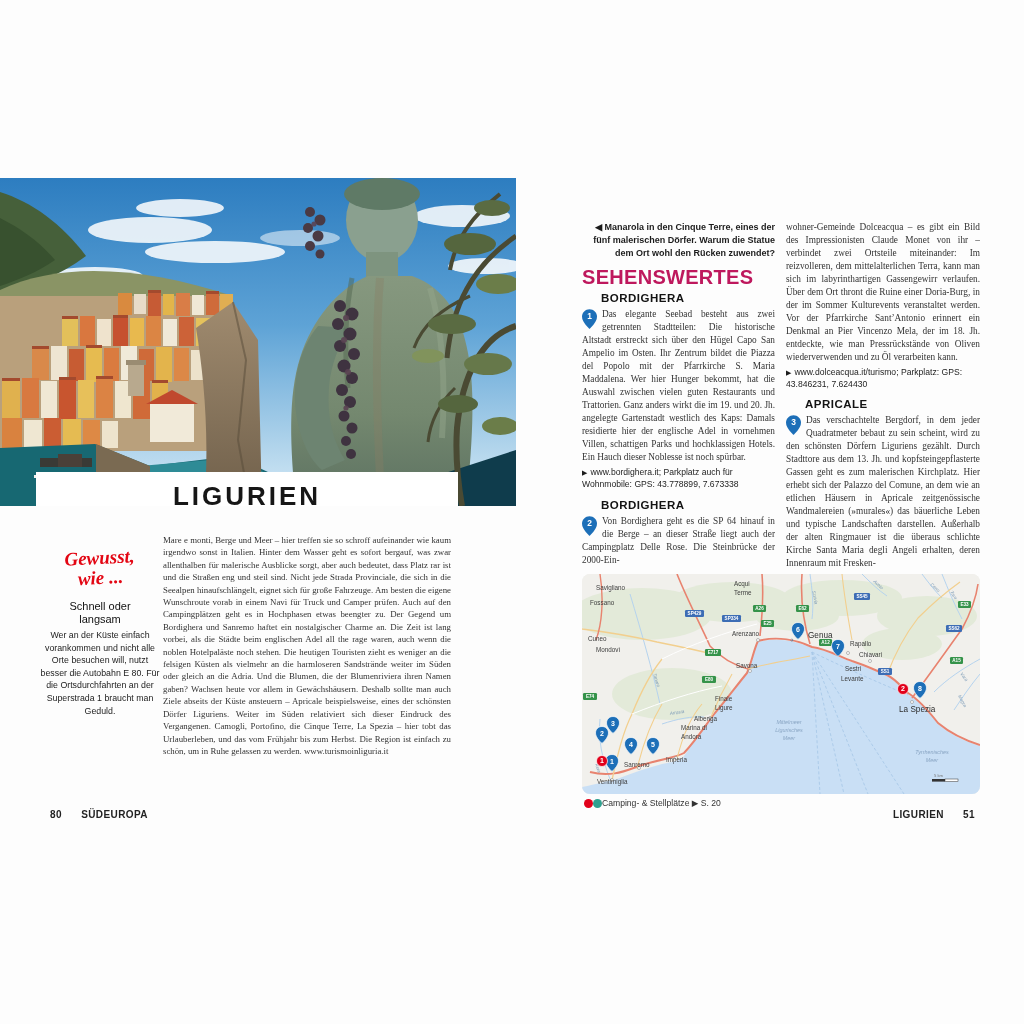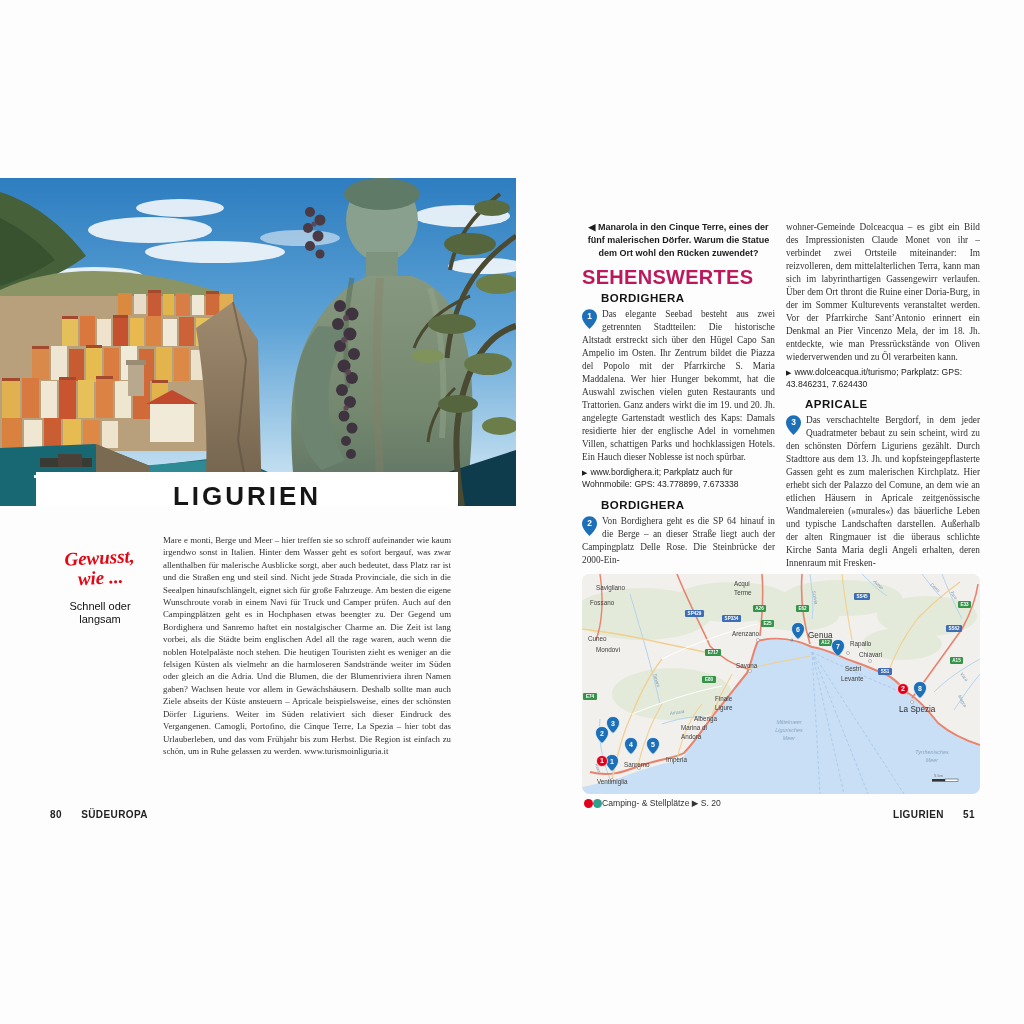--- a/index.html
+++ b/index.html
@@ -32,21 +32,21 @@
   #footer-r{right:49px;}
   .footer span{margin-right:16px;}
   .footer span:last-child{margin-right:0;}
 
   
   .rcol{font-family:"Liberation Serif",serif;font-size:9.3px;line-height:13px;
         text-align:justify;color:#333;hyphens:auto;}
   #rcol1{left:582px;top:221px;width:193px;height:350px;overflow:hidden;}
   #rcol2{left:786px;top:221px;width:194px;height:350px;overflow:hidden;}
   .caption{font-family:"Liberation Sans",sans-serif;font-size:9px;line-height:12.8px;
-           font-weight:bold;color:#1b1b1b;text-align:center;margin:0 0 12px;}
+           font-weight:bold;color:#1b1b1b;text-align:right;margin:0 0 12px;}
   h2.sights{margin:12px 0 2px;font-family:"Liberation Sans",sans-serif;
             font-size:20px;font-weight:bold;letter-spacing:.3px;color:#be185d;}
   h4.place{margin:8px 0 3px;font-family:"Liberation Sans",sans-serif;
            font-size:11.5px;font-weight:bold;letter-spacing:.5px;color:#131313;padding-left:19px;}
   h4.place:first-child{margin-top:0;}
   .entry p{margin:0;}
   .entry-pin{float:left;width:15px;height:20px;margin:1px 5px 0 0;}
   .info{font-family:"Liberation Sans",sans-serif;font-size:8.6px;line-height:11.6px;
         color:#1d1d1d;text-align:left;margin:3px 0 4px;}
   .info .tri{font-size:7px;margin-right:3px;}
@@ -275,20 +275,21 @@
 
   <aside id="knowhow" class="abs">
     <div class="script">
       <span>Gewusst,</span><br>
       <span>wie ...</span>
     </div>
     <h3>
       <span>Schnell oder</span><br>
       <span>langsam</span>
     </h3>
+    <p>Wer an der Küste einfach vorankommen und nicht alle Orte besuchen will, nutzt besser die Autobahn E 80. Für die Ortsdurchfahrten an der Superstrada 1 braucht man Geduld.</p>
   </aside>
 
   <div id="intro" class="abs">Mare e monti, Berge und Meer – hier treffen sie so schroff aufeinander wie kaum irgendwo sonst in Italien. Hinter dem Wasser geht es sofort bergauf, was zwar allenthalben für malerische Ausblicke sorgt, aber auch bedeutet, dass Platz rar ist und die Straßen eng und steil sind. Nicht jede Strada Provinciale, die sich in die Seealpen hinaufschlängelt, eignet sich für große Fahrzeuge. Am besten die eigene Wunschroute vorab in einem Navi für Truck und Camper prüfen. Auch auf den Campingplätzen geht es in Hochphasen etwas beengter zu. Der Gegend um Bordighera und Sanremo haftet ein nostalgischer Charme an. Die Zeit ist lang vorbei, als die Städte beim englischen Adel all the rage waren, auch wenn die noblen Hotelpaläste noch stehen. Die heutigen Touristen zieht es weniger an die felsigen Küsten als vielmehr an die harmloseren Sandstrände weiter im Süden oder gleich an die Adria. Und die Blumen, die der Blumenriviera ihren Namen gaben? Wachsen heute vor allem in Gewächshäusern. Deshalb sollte man auch Ziele abseits der Küste ansteuern – Apricale beispielsweise, eines der schönsten Dörfer Liguriens. Weiter im Süden relativiert sich dieser Eindruck des Vergangenen. Camogli, Portofino, die Cinque Terre, La Spezia – hier tobt das Urlauberleben, und das vom Frühjahr bis zum Herbst. Die Region ist einfach zu schön, um in Ruhe gelassen zu werden. www.turismoinliguria.it</div>
 
   <div id="footer-l" class="footer abs">
     <span>80</span>
     <span>SÜDEUROPA</span>
   </div>
 </section>
 

